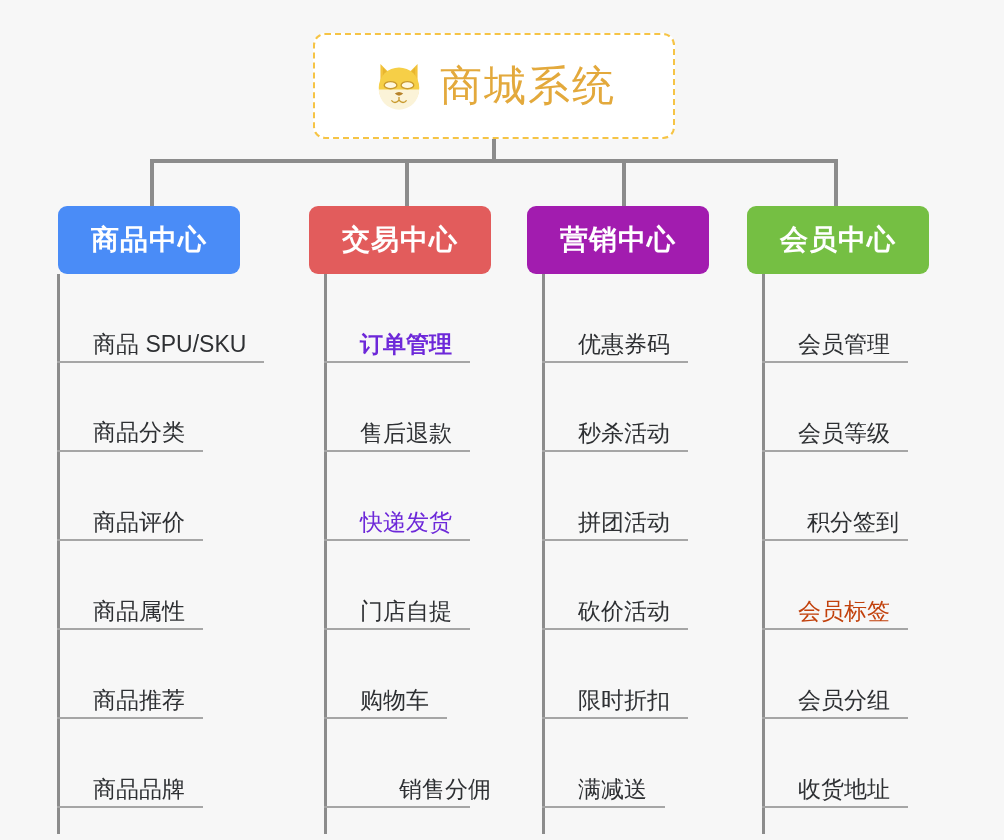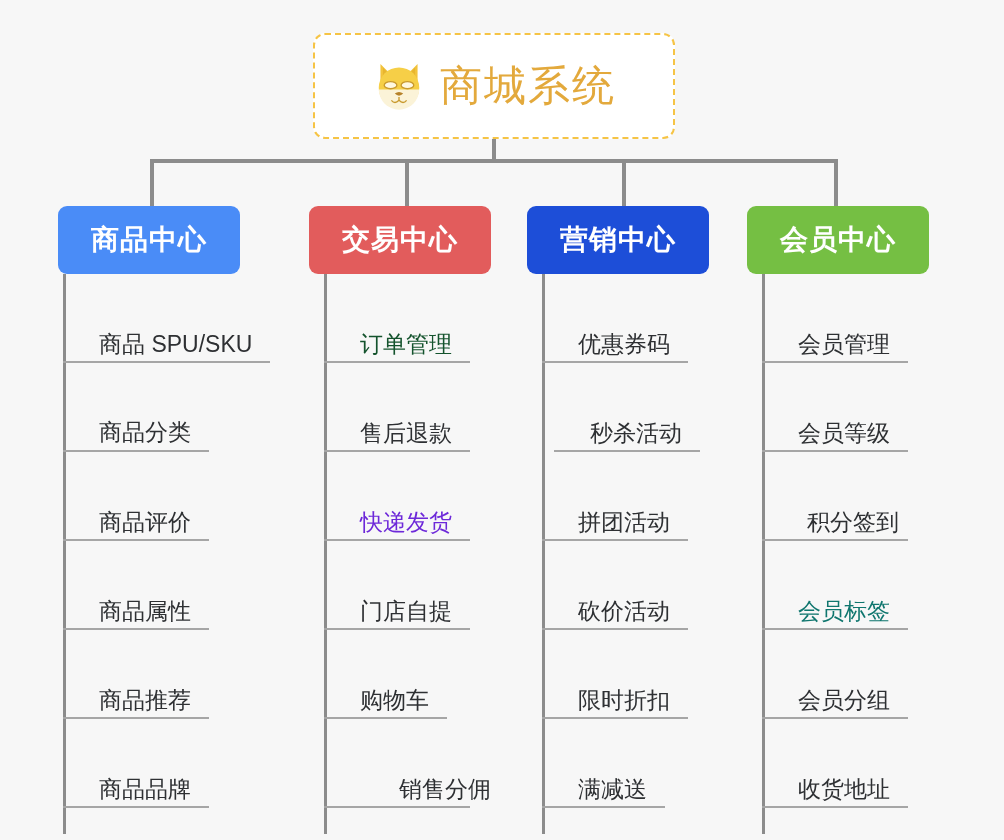--- a/index.html
+++ b/index.html
@@ -136,21 +136,21 @@
   <div class="conn conn-h" style="left: 150px; top: 159px; width: 688px; background: rgb(140, 140, 140);"></div>
 
   <div class="conn conn-v" style="left: 150px; top: 159px; height: 50px; background: rgb(140, 140, 140);"></div>
   <div class="conn conn-v" style="left: 405px; top: 159px; height: 50px; background: rgb(140, 140, 140);"></div>
   <div class="conn conn-v" style="left: 622px; top: 159px; height: 50px; background: rgb(140, 140, 140);"></div>
   <div class="conn conn-v" style="left: 834px; top: 159px; height: 50px; background: rgb(140, 140, 140);"></div>
 
   <div class="cat-box" style="left: 58px; top: 206px; width: 182px; background: rgb(74, 140, 247);">
     <span>商品中心</span>
   </div>
-  <div class="branch" style="left:63px; top:274px; width:210px; height:560px;">
+  <div class="branch" style="left:57px; top:274px; width:210px; height:560px;">
     <div class="spine" style="height: 560px; background: rgb(140, 140, 140);"></div>
     <div class="leaf" style="top: 0px; border-bottom-color: rgb(166, 166, 166); width: 207.375px;">
       <span class="leaf-label" style="color: rgb(46, 48, 51);">商品 SPU/SKU</span>
     </div>
     <div class="leaf" style="top: 89px; border-bottom-color: rgb(166, 166, 166); width: 146px;">
       <span class="leaf-label" style="color: rgb(46, 48, 51); font-family: Liberation Serif, serif;">商品分类</span>
     </div>
     <div class="leaf" style="top: 178px; border-bottom-color: rgb(166, 166, 166); width: 146px;">
       <span class="leaf-label" style="color: rgb(46, 48, 51);">商品评价</span>
     </div>
@@ -164,48 +164,48 @@
       <span class="leaf-label" style="color: rgb(46, 48, 51);">商品品牌</span>
     </div>
   </div>
 
   <div class="cat-box" style="left: 309px; top: 206px; width: 182px; background: rgb(226, 92, 92);">
     <span>交易中心</span>
   </div>
   <div class="branch" style="left:324px; top:274px; width:188px; height:560px;">
     <div class="spine" style="height: 560px; background: rgb(140, 140, 140);"></div>
     <div class="leaf" style="top: 0px; border-bottom-color: rgb(166, 166, 166); width: 146px;">
-      <span class="leaf-label" style="color: #14532d;">订单管理</span>
+      <span class="leaf-label" style="color: #6d28d9; font-weight: bold;">订单管理</span>
     </div>
     <div class="leaf" style="top: 89px; border-bottom-color: rgb(166, 166, 166); width: 146px;">
       <span class="leaf-label" style="color: rgb(46, 48, 51); margin-top: 30px;">售后退款</span>
     </div>
     <div class="leaf" style="top: 178px; border-bottom-color: rgb(166, 166, 166); width: 146px;">
       <span class="leaf-label" style="color: #6d28d9;">快递发货</span>
     </div>
     <div class="leaf" style="top: 267px; border-bottom-color: rgb(166, 166, 166); width: 146px;">
       <span class="leaf-label" style="color: rgb(46, 48, 51);">门店自提</span>
     </div>
     <div class="leaf" style="top: 356px; border-bottom-color: rgb(166, 166, 166); width: 123px;">
       <span class="leaf-label" style="color: rgb(46, 48, 51);">购物车</span>
     </div>
     <div class="leaf" style="top: 445px; border-bottom-color: rgb(166, 166, 166); width: 146px; padding-left: 39px;">
       <span class="leaf-label" style="color: rgb(46, 48, 51);">销售分佣</span>
     </div>
   </div>
 
-  <div class="cat-box" style="left: 527px; top: 206px; width: 182px; background: #1d4ed8;">
+  <div class="cat-box" style="left: 527px; top: 206px; width: 182px; background: #a21caf;">
     <span>营销中心</span>
   </div>
   <div class="branch" style="left:542px; top:274px; width:188px; height:560px;">
     <div class="spine" style="height: 560px; background: rgb(140, 140, 140);"></div>
     <div class="leaf" style="top: 0px; border-bottom-color: rgb(166, 166, 166); width: 146px;">
       <span class="leaf-label" style="color: rgb(46, 48, 51);">优惠券码</span>
     </div>
-    <div class="leaf" style="top: 89px; border-bottom-color: rgb(166, 166, 166); width: 146px; margin-left: 12px;">
+    <div class="leaf" style="top: 89px; border-bottom-color: rgb(166, 166, 166); width: 146px;">
       <span class="leaf-label" style="color: rgb(46, 48, 51);">秒杀活动</span>
     </div>
     <div class="leaf" style="top: 178px; border-bottom-color: rgb(166, 166, 166); width: 146px;">
       <span class="leaf-label" style="color: rgb(46, 48, 51);">拼团活动</span>
     </div>
     <div class="leaf" style="top: 267px; border-bottom-color: rgb(166, 166, 166); width: 146px;">
       <span class="leaf-label" style="color: rgb(46, 48, 51);">砍价活动</span>
     </div>
     <div class="leaf" style="top: 356px; border-bottom-color: rgb(166, 166, 166); width: 146px;">
       <span class="leaf-label" style="color: rgb(46, 48, 51);">限时折扣</span>
@@ -223,21 +223,21 @@
     <div class="leaf" style="top: 0px; border-bottom-color: rgb(166, 166, 166); width: 146px;">
       <span class="leaf-label" style="color: rgb(46, 48, 51);">会员管理</span>
     </div>
     <div class="leaf" style="top: 89px; border-bottom-color: rgb(166, 166, 166); width: 146px;">
       <span class="leaf-label" style="color: rgb(46, 48, 51);">会员等级</span>
     </div>
     <div class="leaf" style="top: 178px; border-bottom-color: rgb(166, 166, 166); width: 146px;">
       <span class="leaf-label" style="color: rgb(46, 48, 51); padding-left: 45px;">积分签到</span>
     </div>
     <div class="leaf" style="top: 267px; border-bottom-color: rgb(166, 166, 166); width: 146px;">
-      <span class="leaf-label" style="color: #0f766e;">会员标签</span>
+      <span class="leaf-label" style="color: #c2410c;">会员标签</span>
     </div>
     <div class="leaf" style="top: 356px; border-bottom-color: rgb(166, 166, 166); width: 146px;">
       <span class="leaf-label" style="color: rgb(46, 48, 51);">会员分组</span>
     </div>
     <div class="leaf" style="top: 445px; border-bottom-color: rgb(166, 166, 166); width: 146px;">
       <span class="leaf-label" style="color: rgb(46, 48, 51);">收货地址</span>
     </div>
   </div>
 
 </div>

